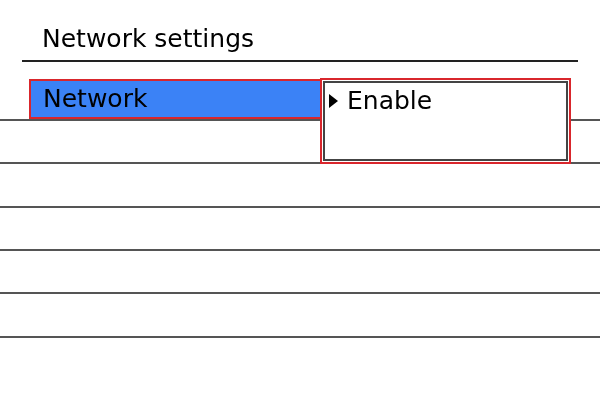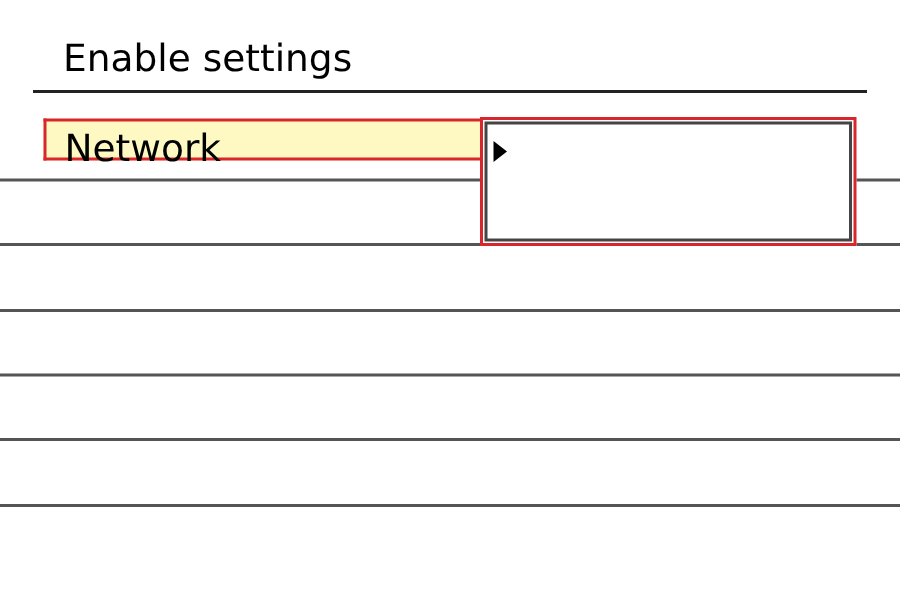--- a/index.html
+++ b/index.html
@@ -1,47 +1,50 @@
 <!DOCTYPE html>
 <html><head>
 <meta charset="utf-8">
 <style>
   html, body { margin:0; padding:0; }
   body { width:600px; height:400px; background:#ffffff; position:relative; overflow:hidden;
          font-family:"DejaVu Sans", sans-serif; color:#000; }
   .title { position:absolute; left:42px; top:24px; font-size:25px; line-height:30px; }
   .title-rule { position:absolute; left:22px; top:60px; width:556px; height:2px; background:#222; }
   .row-line { position:absolute; left:0; width:600px; height:2px; background:#555; }
-  .sel-row { position:absolute; left:29px; top:79px; width:294px; height:28px;
-             border:2px solid #d9262c; border-right:none; box-sizing:border-box; background:#fef9c3; }
+  .sel-row { position:absolute; left:29px; top:79px; width:294px; height:40px;
+             border:2px solid #d9262c; border-right:none; box-sizing:border-box; background:#3b82f6; }
   .sel-row .label { position:absolute; left:12px; top:3px; font-size:25px; line-height:30px; }
   .dropdown { position:absolute; left:320px; top:78px; width:251px; height:86px;
               border:2px solid #d9262c; box-sizing:border-box; background:#fff; }
   .dropdown .inner { position:absolute; left:1px; top:1px; right:1px; bottom:1px;
               border:2px solid #444; }
   .opt { position:absolute; left:22px; font-size:25px; line-height:30px; }
   .opt.o1 { top:3px; }
   .opt.o2 { top:45px; }
   .caret { position:absolute; left:4px; top:11px; width:0; height:0;
            border-top:7px solid transparent; border-bottom:7px solid transparent; border-left:9px solid #000; }
 </style>
 </head>
 <body>
 
-<div class="title">Enable settings</div>
+<div class="title">Network settings</div>
 <div class="title-rule"></div>
 
 <div class="row-line" style="top:119px"></div>
 <div class="row-line" style="top:162px"></div>
 <div class="row-line" style="top:206px"></div>
 <div class="row-line" style="top:249px"></div>
 <div class="row-line" style="top:292px"></div>
 <div class="row-line" style="top:336px"></div>
 
 <div class="sel-row">
   <span class="label">Network</span>
 </div>
 
 <div class="dropdown">
   <div class="inner">
+    <div class="opt o1">
+      <span>Enable</span>
+    </div>
     <span class="caret"></span>
   </div>
 </div>
 
 </body></html>

